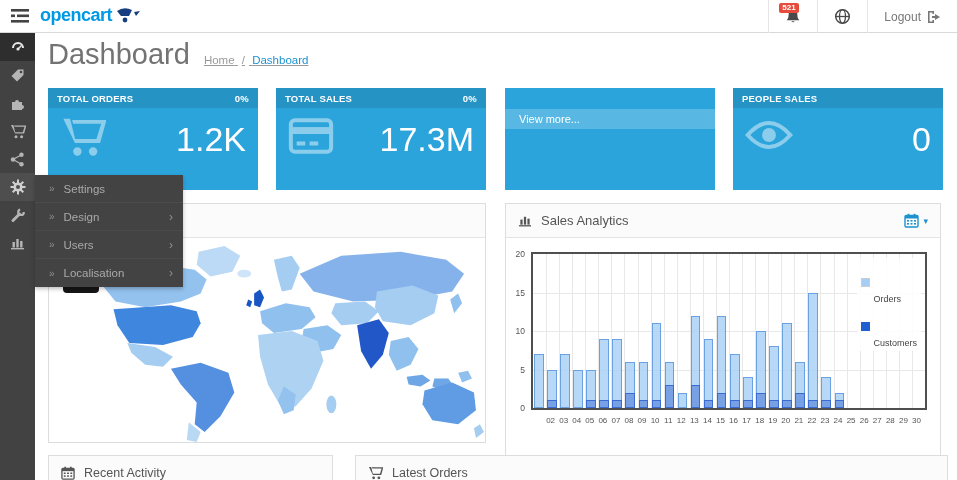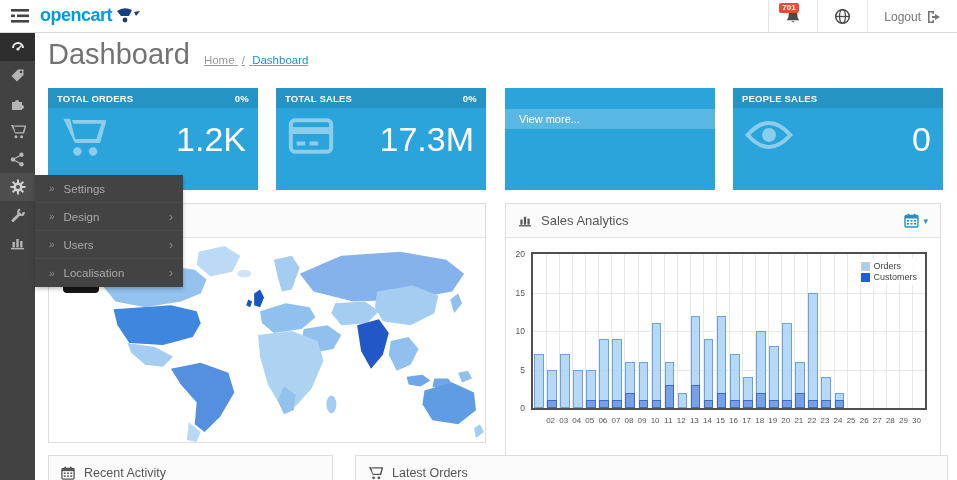--- a/index.html
+++ b/index.html
@@ -79,21 +79,21 @@
   .bar.s0 { background:rgba(166,206,245,0.8); border:1px solid #6aa1e0; }
   .bar.s1 { background:rgba(84,130,219,0.65); border:1px solid #3a6bd0; }
   .ylabels { position:absolute; left:0; top:14px; width:21px; height:158px; }
   .ylabel { position:absolute; right:2px; font-size:8.5px; color:#545454; transform:translateY(-50%); }
   .xlabels { position:absolute; left:25px; top:178px; width:396px; height:12px; }
   .xlabel { position:absolute; top:0; font-size:8px; color:#545454; text-align:center; }
   .legend { position:absolute; right:4px; top:4px; background:rgba(255,255,255,0.85);
     padding:2px 4px; z-index:5; }
   .legend-row { display:flex; align-items:center; gap:3px; margin:1px 0; }
   .legend-box { width:9px; height:9px; border:1px solid #ccc; }
-  .legend-label { font-size:9px; color:#444; }
+  .legend-label { font-size:9px; color:#444;margin-top:33px; }
   svg { display:block; }
 </style>
 </head>
 <body>
 
 <div class="topbar">
   <div class="menu-toggle">
     <svg width="22" height="20" viewBox="0 0 22 20">
       <rect x="2" y="3" width="18" height="2.6" fill="#444"></rect>
       <rect x="8" y="8.5" width="12" height="2.6" fill="#444"></rect>
@@ -104,21 +104,21 @@
   <div class="logo">
     <span class="logo-text">opencart</span>
     <svg width="26" height="16" viewBox="0 0 26 16">
       <path d="M1,3 Q8,-2 16,2 L13,8 L5,8 Z" fill="#173f7f"></path>
       <circle cx="9" cy="12" r="2.4" fill="#173f7f"></circle>
       <path d="M18,4 L24,3 L20,8 Z" fill="#173f7f"></path>
     </svg>
   </div>
   <div class="top-right">
     <div class="top-item">
-      <span class="badge">701</span>
+      <span class="badge">521</span>
       <svg width="16" height="17" viewBox="0 0 16 17">
         <path d="M8,2 C5,2 3.6,4.2 3.6,7 C3.6,10.4 2.4,11.4 1.6,12.2 L14.4,12.2 C13.6,11.4 12.4,10.4 12.4,7 C12.4,4.2 11,2 8,2 Z" fill="#4a4a4a"></path>
         <path d="M6.4,13.2 a1.7,1.7 0 0 0 3.2,0 Z" fill="#4a4a4a"></path>
       </svg>
     </div>
     <div class="top-item">
       <svg width="17" height="17" viewBox="0 0 17 17">
         <circle cx="8.5" cy="8.5" r="6.8" fill="none" stroke="#4a4a4a" stroke-width="1.5"></circle>
         <ellipse cx="8.5" cy="8.5" rx="3" ry="6.8" fill="none" stroke="#4a4a4a" stroke-width="1.3"></ellipse>
         <line x1="1.7" y1="8.5" x2="15.3" y2="8.5" stroke="#4a4a4a" stroke-width="1.3"></line>

